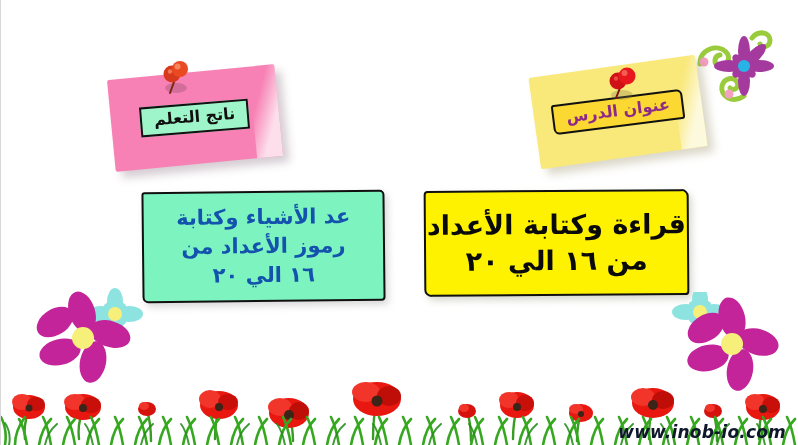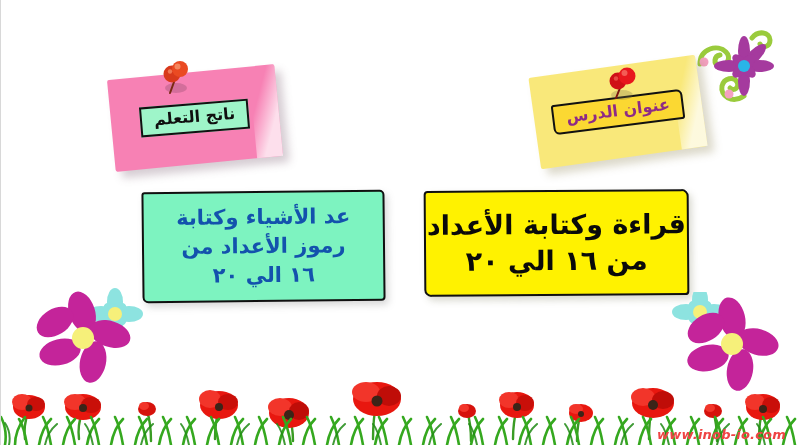--- a/index.html
+++ b/index.html
@@ -157,24 +157,24 @@
     height: 78px;
   }
 
   
   .watermark {
     position: absolute;
     right: 12px;
     bottom: 3px;
     z-index: 9;
     font-family: "DejaVu Sans", "Liberation Sans", sans-serif;
-    font-size: 13px;
+    font-size: 17px;
     font-style: italic;
     font-weight: bold;
-    color: #ef4444;
+    color: #0f172a;
     letter-spacing: .2px;
     white-space: nowrap;
   }
 </style>
 </head>
 <body>
 
 <div id="slide">
 
   <div class="deco deco-topright">

